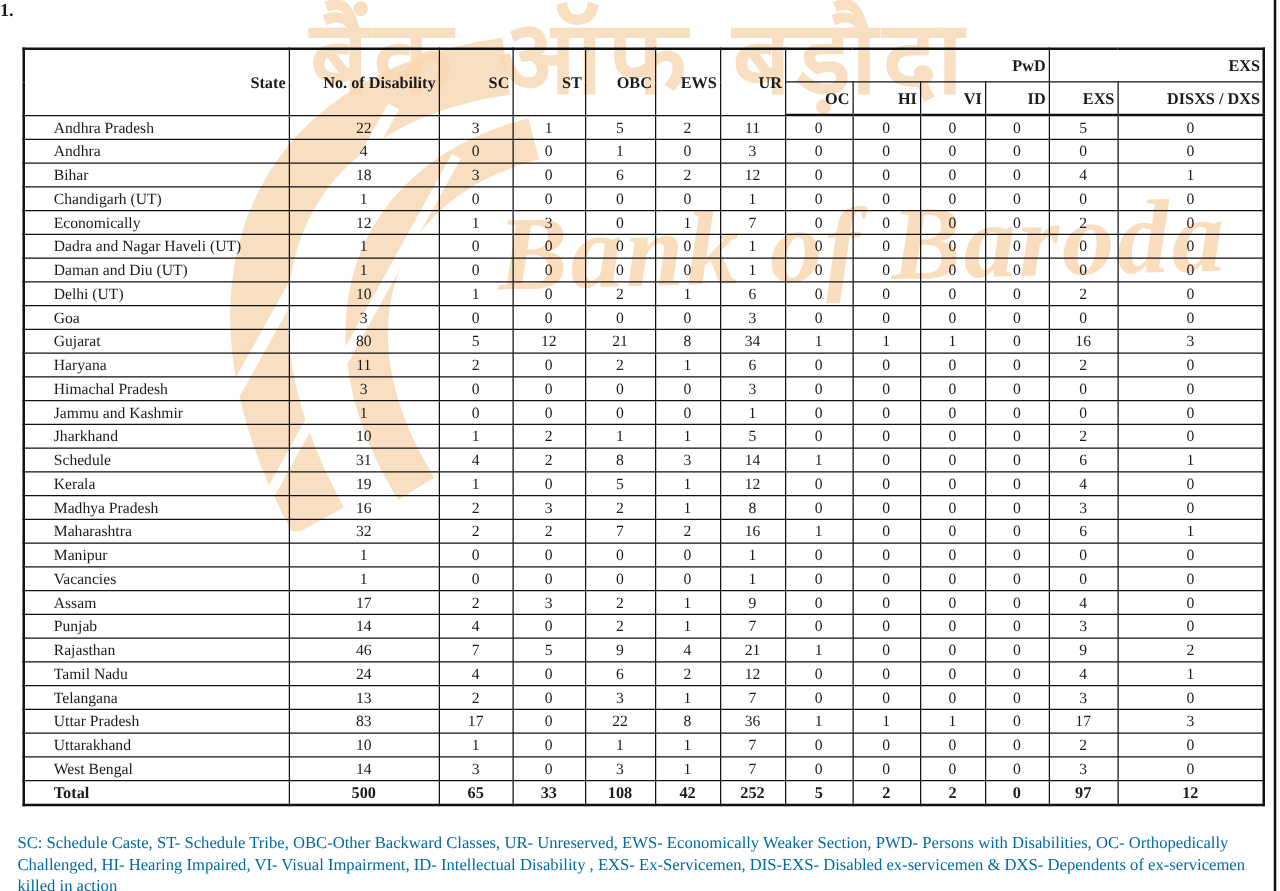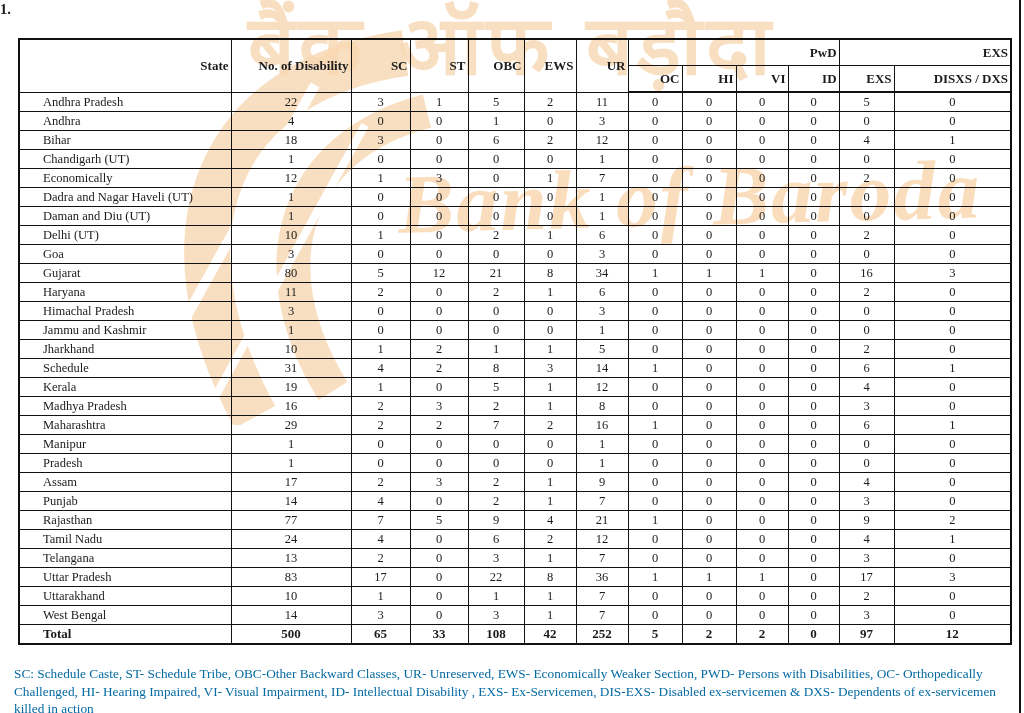--- a/index.html
+++ b/index.html
@@ -361,21 +361,21 @@
             <td class="num">8</td>
             <td class="num">0</td>
             <td class="num">0</td>
             <td class="num">0</td>
             <td class="num">0</td>
             <td class="num">3</td>
             <td class="num">0</td>
           </tr>
           <tr>
             <td class="state">Maharashtra</td>
-            <td class="num">29</td>
+            <td class="num">32</td>
             <td class="num">2</td>
             <td class="num">2</td>
             <td class="num">7</td>
             <td class="num">2</td>
             <td class="num">16</td>
             <td class="num">1</td>
             <td class="num">0</td>
             <td class="num">0</td>
             <td class="num">0</td>
             <td class="num">6</td>
@@ -390,21 +390,21 @@
             <td class="num">0</td>
             <td class="num">1</td>
             <td class="num">0</td>
             <td class="num">0</td>
             <td class="num">0</td>
             <td class="num">0</td>
             <td class="num">0</td>
             <td class="num">0</td>
           </tr>
           <tr>
-            <td class="state">Pradesh</td>
+            <td class="state">Vacancies</td>
             <td class="num">1</td>
             <td class="num">0</td>
             <td class="num">0</td>
             <td class="num">0</td>
             <td class="num">0</td>
             <td class="num">1</td>
             <td class="num">0</td>
             <td class="num">0</td>
             <td class="num">0</td>
             <td class="num">0</td>
@@ -436,21 +436,21 @@
             <td class="num">7</td>
             <td class="num">0</td>
             <td class="num">0</td>
             <td class="num">0</td>
             <td class="num">0</td>
             <td class="num">3</td>
             <td class="num">0</td>
           </tr>
           <tr>
             <td class="state">Rajasthan</td>
-            <td class="num">77</td>
+            <td class="num">46</td>
             <td class="num">7</td>
             <td class="num">5</td>
             <td class="num">9</td>
             <td class="num">4</td>
             <td class="num">21</td>
             <td class="num">1</td>
             <td class="num">0</td>
             <td class="num">0</td>
             <td class="num">0</td>
             <td class="num">9</td>

